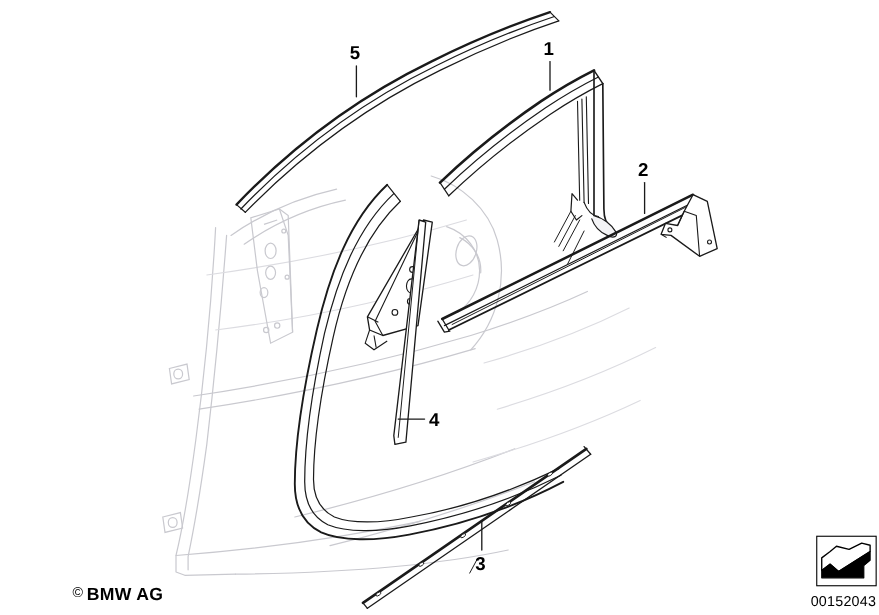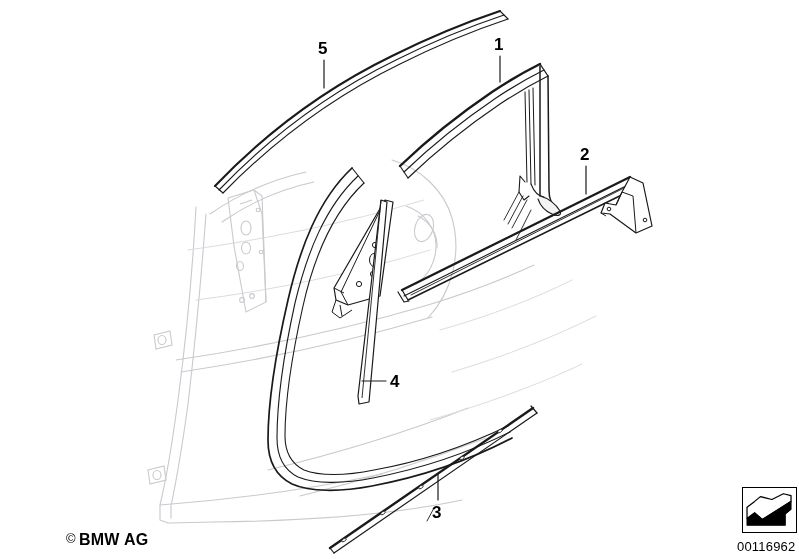--- a/index.html
+++ b/index.html
@@ -224,15 +224,15 @@
   </div>
 
   <div class="iconbox">
     <svg viewBox="0 0 55 46">
       <path d="M4,20 L4,32 L12,26 L20,33 L50,14 L50,8 L42,6 L30,12 L18,9 L12,14 Z" fill="#ffffff" stroke="#000000" stroke-width="1.3" stroke-linejoin="round"></path>
       <path d="M4,32 L4,39 L44,39 L44,27 L50,22 L50,14 L20,33 L12,26 Z" fill="#000000" stroke="#000000" stroke-width="1.1" stroke-linejoin="round"></path>
       <path d="M44,27 L50,22" fill="none" stroke="#000000" stroke-width="1.1"></path>
     </svg>
   </div>
 
-  <div class="partno">00116962</div>
+  <div class="partno">00152043</div>
 
 </div>
 
 </body></html>

